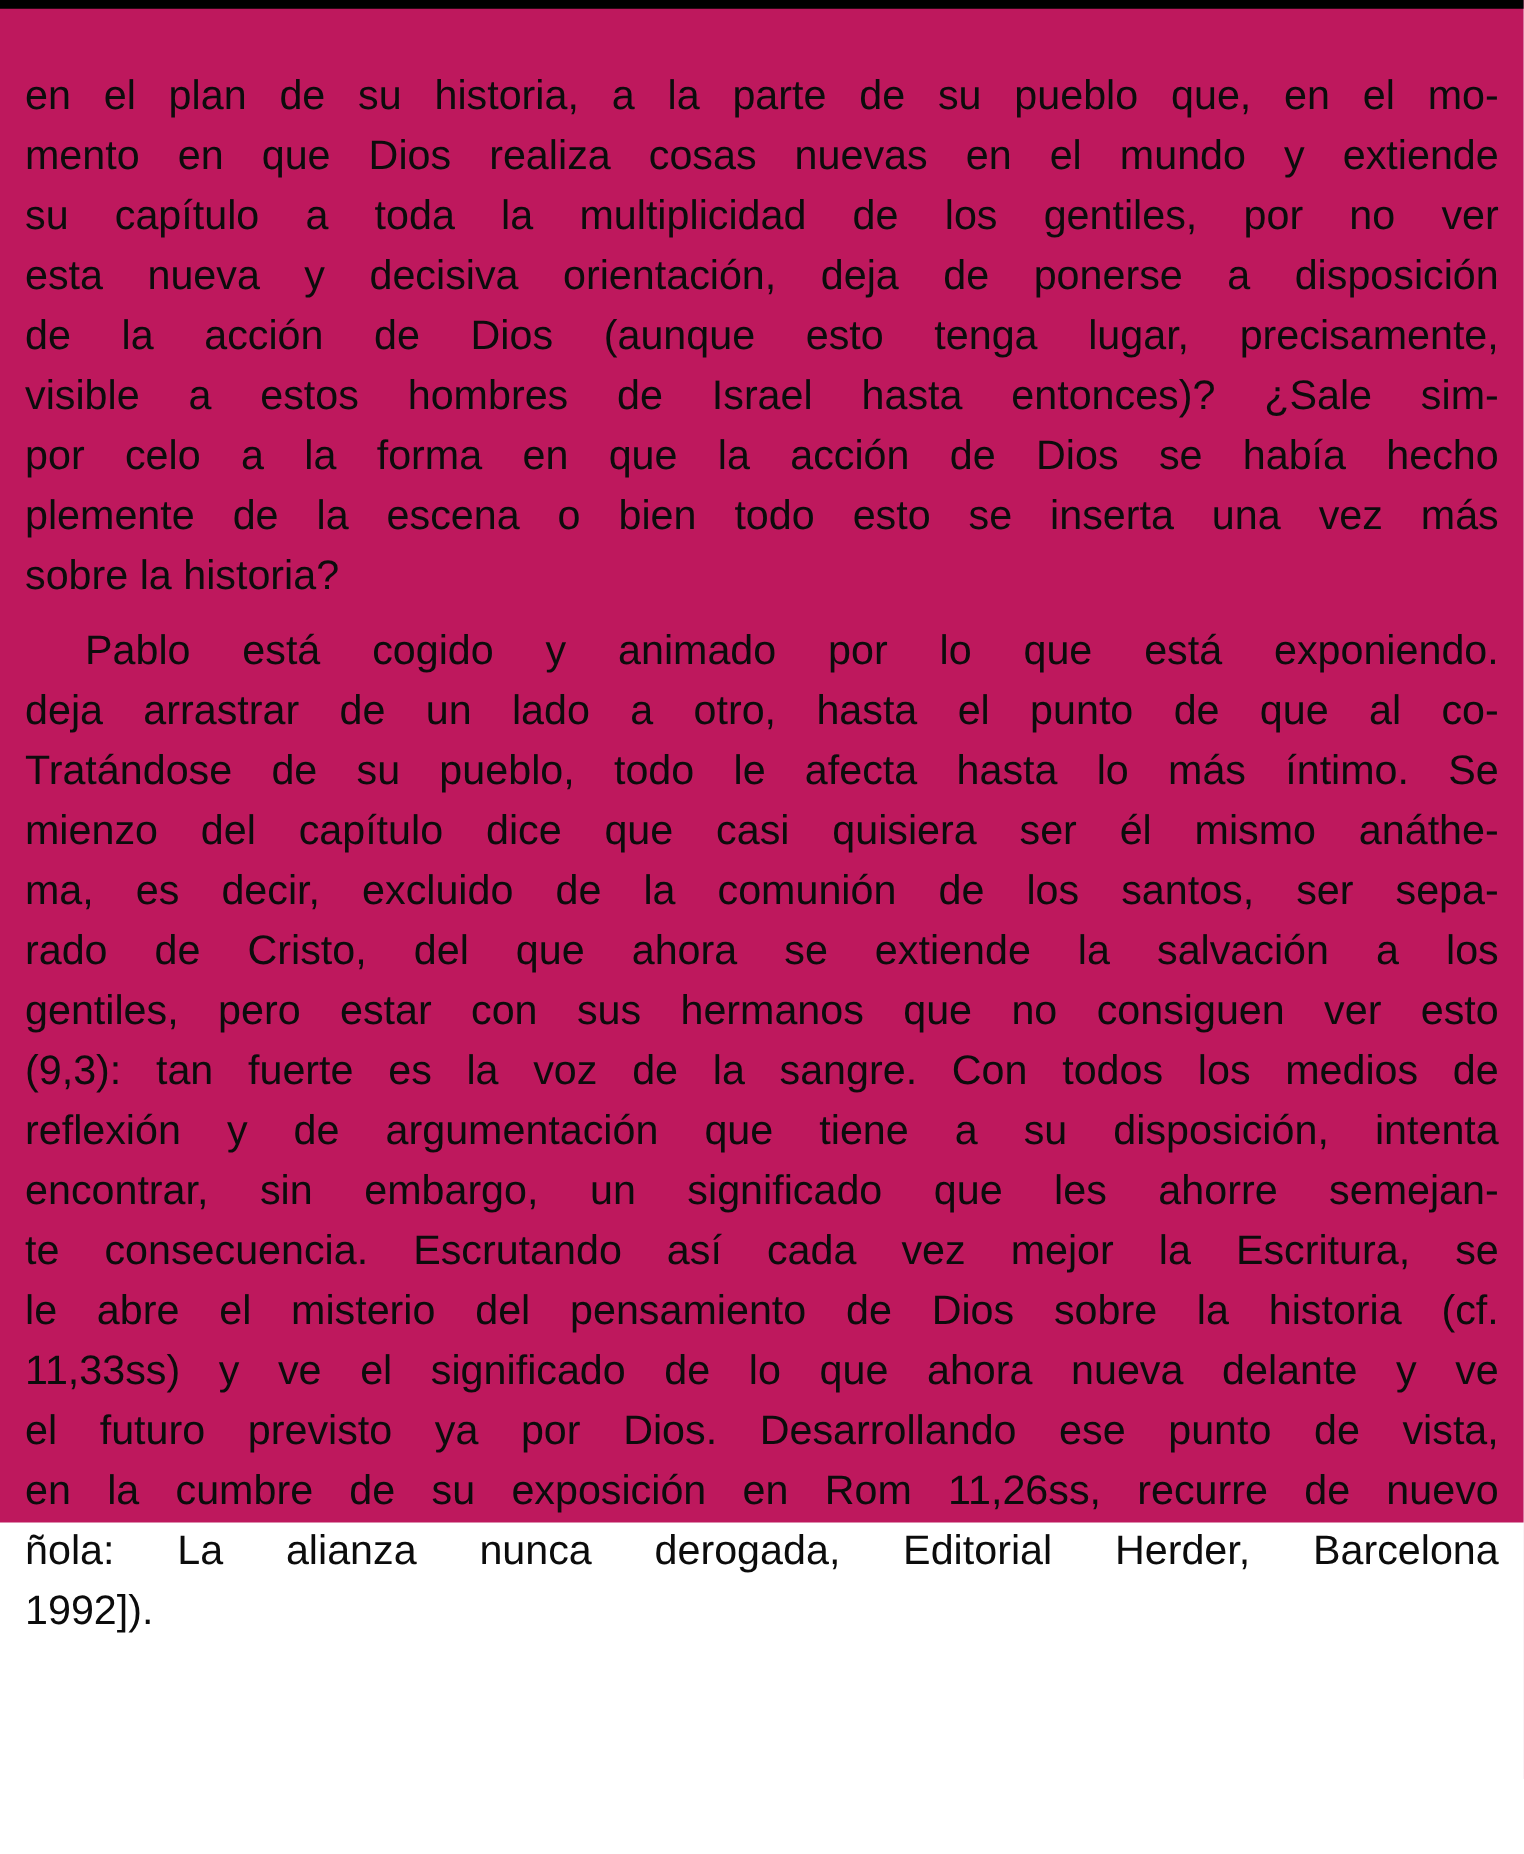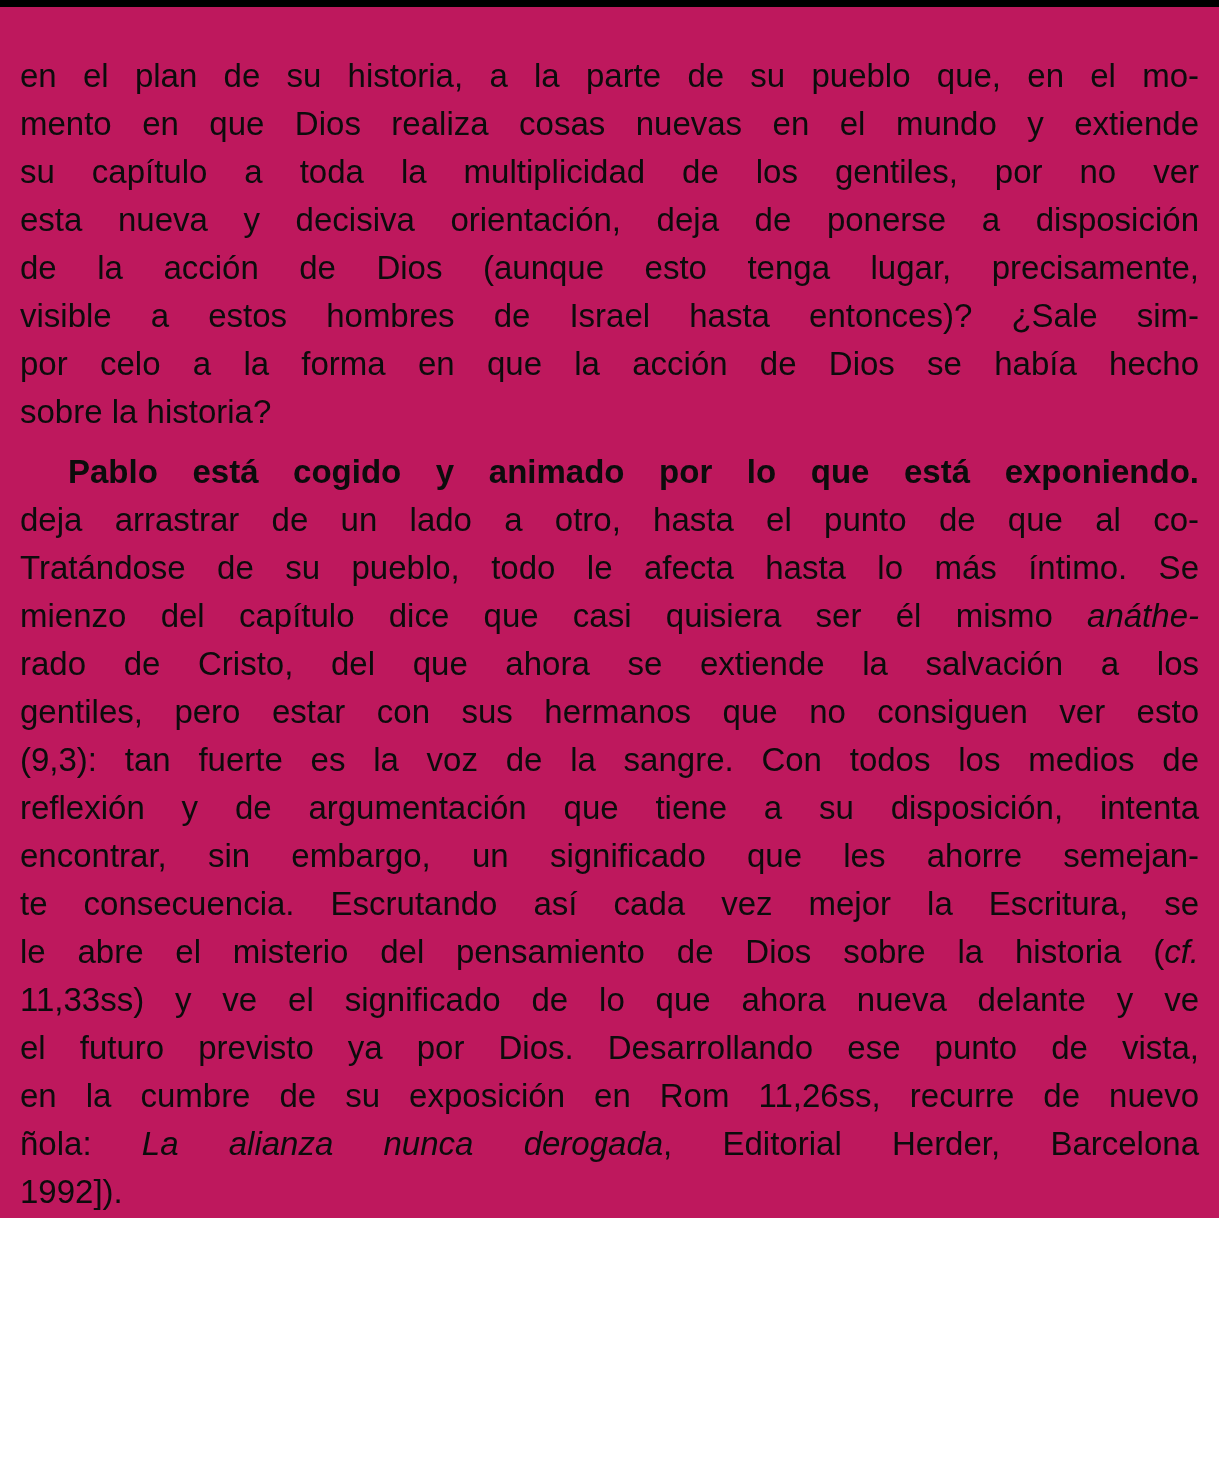--- a/index.html
+++ b/index.html
@@ -26,51 +26,53 @@
   }
   .text-block {
     padding: 45px 20px 0 20px;
     color: #0c0c0c;
     font-size: 33px;
     line-height: 48px;
     font-weight: 400;
   }
   .paragraph { }
   .paragraph.indented { margin-top: 12px; }
-  .paragraph.indented .line.first { text-indent: 48px; font-weight: bold; }
+  .paragraph.indented .line.first { text-indent: 48px; }
   .line {
     text-align: justify;
     text-align-last: justify;
   }
   .line.para-end {
     text-align-last: left;
   }
-  .italic { font-style: italic; }
+  .italic { }
 </style>
 </head>
 <body>
 
 <div class="page">
   <div class="scan-bar"></div>
   <div class="text-block">
       <div class="paragraph">
         <div class="line first"><span class="roman">en el plan de su historia, a la parte de su pueblo que, en el mo-</span></div>
         <div class="line"><span class="roman">mento en que Dios realiza cosas nuevas en el mundo y extiende</span></div>
         <div class="line"><span class="roman">su capítulo a toda la multiplicidad de los gentiles, por no ver</span></div>
         <div class="line"><span class="roman">esta nueva y decisiva orientación, deja de ponerse a disposición</span></div>
         <div class="line"><span class="roman">de la acción de Dios (aunque esto tenga lugar, precisamente,</span></div>
         <div class="line"><span class="roman">visible a estos hombres de Israel hasta entonces)? ¿Sale sim-</span></div>
         <div class="line"><span class="roman">por celo a la forma en que la acción de Dios se había hecho</span></div>
+        <div class="line"><span class="roman">plemente de la escena o bien todo esto se inserta una vez más</span></div>
         <div class="line para-end"><span class="roman">sobre la historia?</span></div>
       </div>
       <div class="paragraph indented">
         <div class="line first"><span class="roman">Pablo está cogido y animado por lo que está exponiendo.</span></div>
         <div class="line"><span class="roman">deja arrastrar de un lado a otro, hasta el punto de que al co-</span></div>
         <div class="line"><span class="roman">Tratándose de su pueblo, todo le afecta hasta lo más íntimo. Se</span></div>
         <div class="line"><span class="roman">mienzo del capítulo dice que casi quisiera ser él mismo </span><span class="italic">anáthe-</span></div>
+        <div class="line"><span class="italic">ma</span><span class="roman">, es decir, excluido de la comunión de los santos, ser sepa-</span></div>
         <div class="line"><span class="roman">rado de Cristo, del que ahora se extiende la salvación a los</span></div>
         <div class="line"><span class="roman">gentiles, pero estar con sus hermanos que no consiguen ver esto</span></div>
         <div class="line"><span class="roman">(9,3): tan fuerte es la voz de la sangre. Con todos los medios de</span></div>
         <div class="line"><span class="roman">reflexión y de argumentación que tiene a su disposición, intenta</span></div>
         <div class="line"><span class="roman">encontrar, sin embargo, un significado que les ahorre semejan-</span></div>
         <div class="line"><span class="roman">te consecuencia. Escrutando así cada vez mejor la Escritura, se</span></div>
         <div class="line"><span class="roman">le abre el misterio del pensamiento de Dios sobre la historia (</span><span class="italic">cf.</span></div>
         <div class="line"><span class="roman">11,33ss) y ve el significado de lo que ahora nueva delante y ve</span></div>
         <div class="line"><span class="roman">el futuro previsto ya por Dios. Desarrollando ese punto de vista,</span></div>
         <div class="line"><span class="roman">en la cumbre de su exposición en Rom 11,26ss, recurre de nuevo</span></div>

